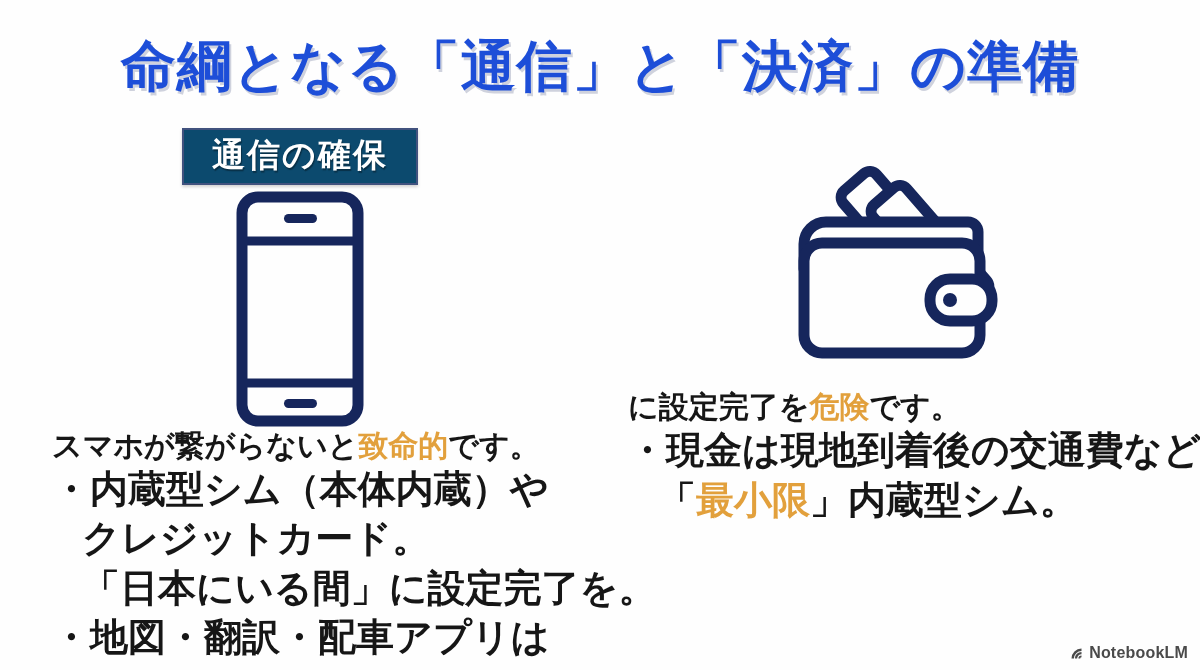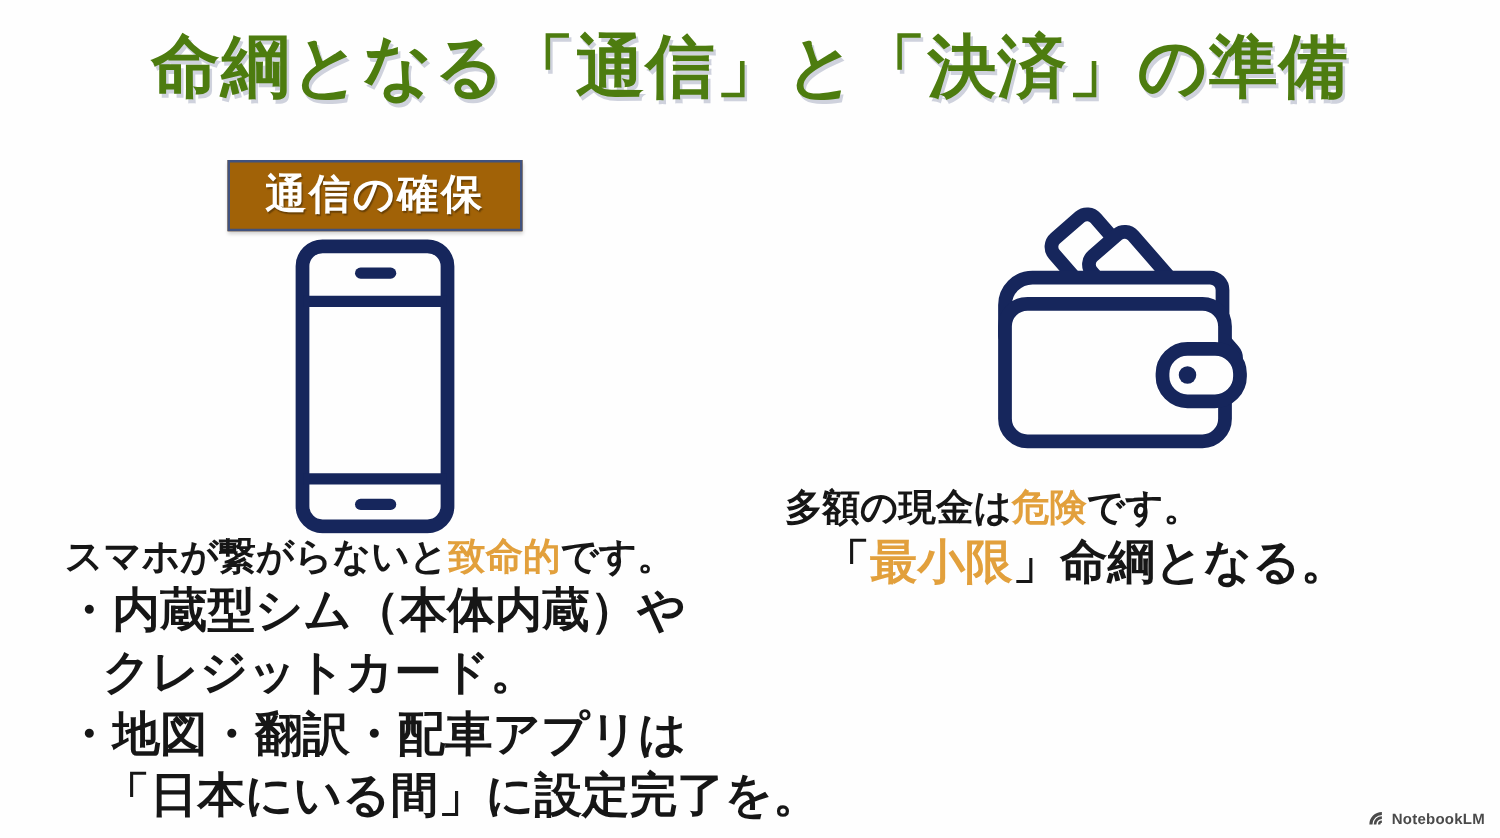--- a/index.html
+++ b/index.html
@@ -30,24 +30,25 @@
     top: 24px;
     left: 0;
     width: 1200px;
     text-align: center;
   }
   #slide-title {
     display: inline-block;
     font-size: 55px;
     font-weight: 900;
     letter-spacing: 1px;
-    color: #4d7c0f;
+    color: #1d4ed8;
     line-height: 1.08;
     text-shadow: 2px 3px 0 rgba(120,130,160,0.35);
     white-space: nowrap;
+    margin-top: 13px;
   }
 
   
   #columns {
     position: absolute;
     top: 120px;
     left: 0;
     width: 1200px;
     height: 540px;
     display: flex;
@@ -56,21 +57,21 @@
   .column {
     width: 600px;
     position: relative;
     display: flex;
     flex-direction: column;
     align-items: center;
   }
 
   
   .badge {
-    background: #a16207;
+    background: #0c4a6e;
     border: 2px solid #41527e;
     color: #ffffff;
     font-size: 33px;
     font-weight: 900;
     letter-spacing: 2px;
     padding: 5px 28px 8px 28px;
     line-height: 1.2;
     white-space: nowrap;
     text-shadow: 1px 2px 1px rgba(0,0,0,0.35);
     box-shadow: 0 2px 3px rgba(0,0,0,0.18);
@@ -121,21 +122,21 @@
 
   
   #watermark {
     position: absolute;
     right: 12px;
     bottom: 8px;
     display: flex;
     align-items: center;
     gap: 5px;
     color: #4a4a4a;
-    font-size: 12px;
+    font-size: 16px;
     font-weight: 600;
     letter-spacing: 0.2px;
   }
   #watermark svg { display: block; }
 </style>
 </head>
 <body>
 
 <div id="slide">
 
@@ -168,25 +169,25 @@
           <span>スマホが繋がらないと</span><span class="hl">致命的</span><span>です。</span>
         </div>
 
         <div class="bullet-line">
           <span>・</span><span>内蔵型シム（本体内蔵）や</span>
         </div>
         <div class="bullet-line indent">
           <span>クレジットカード。</span>
         </div>
 
+        <div class="bullet-line indent">
+          <span>「日本にいる間」に設定完了を。</span>
+        </div>
         <div class="bullet-line">
           <span>・</span><span>地図・翻訳・配車アプリは</span>
-        </div>
-        <div class="bullet-line indent">
-          <span>「日本にいる間」に設定完了を。</span>
         </div>
       </div>
     </div>
 
     <div class="column" id="col-right">
 
 
       <div class="icon-area">
         <span>
           <svg width="236" height="236" viewBox="0 0 236 236" fill="none" aria-hidden="true">
@@ -202,26 +203,29 @@
 
               <rect x="148" y="140" width="62" height="42" rx="20"></rect>
             </g>
             <circle cx="168" cy="161" r="7" fill="#16265c"></circle>
           </svg>
         </span>
       </div>
 
       <div class="body-text">
         <div class="lead">
-          <span>多額の現金は</span><span class="hl">危険</span><span>です。</span>
-        </div>
-
-
+          <span>に設定完了を</span><span class="hl">危険</span><span>です。</span>
+        </div>
+
+
+        <div class="bullet-line">
+          <span>・</span><span>現金は現地到着後の交通費など</span>
+        </div>
         <div class="bullet-line indent">
-          <span>「</span><span class="hl">最小限</span><span>」命綱となる。</span>
+          <span>「</span><span class="hl">最小限</span><span>」内蔵型シム。</span>
         </div>
       </div>
     </div>
 
   </div>
 
   <div id="watermark">
     <span>
       <svg width="15" height="15" viewBox="0 0 24 24" fill="none" aria-hidden="true">
         <path d="M4 20 A16 16 0 0 1 20 4 L20 8 A12 12 0 0 0 8 20 Z" fill="#4a4a4a"></path>

